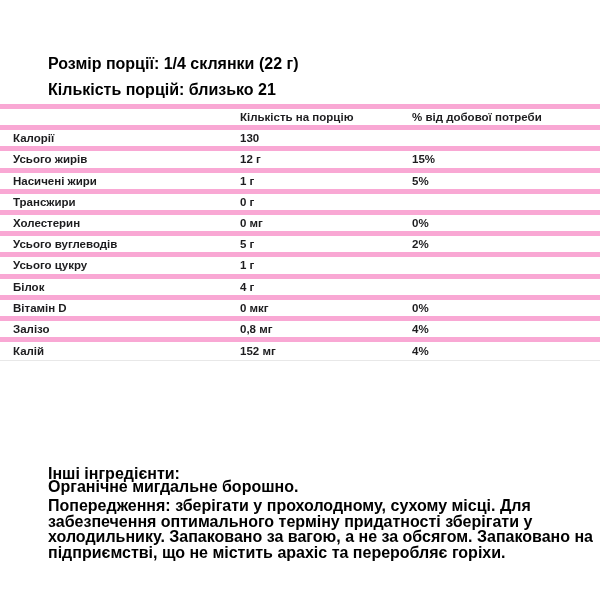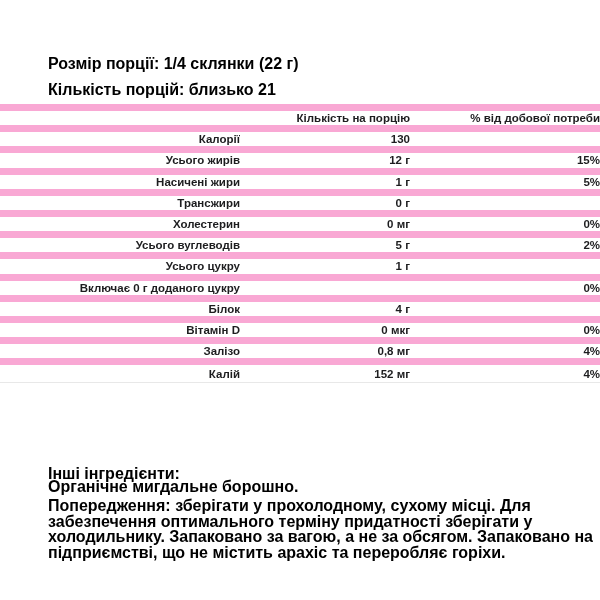--- a/index.html
+++ b/index.html
@@ -32,23 +32,23 @@
     table-layout:fixed;
     font-size:11.5px;
     font-weight:700;
     color:#1d1d1f;
   }
   table.nutrition col.c1 { width:240px; }
   table.nutrition col.c2 { width:170px; }
   table.nutrition col.c3 { width:190px; }
   table.nutrition th, table.nutrition td {
     height:21.2px;
-    border-top:7px solid #f9a8d4;
+    border-top:5px solid #f9a8d4;
     border-bottom:1px solid #e8e8e8;
-    text-align:right;
+    text-align:left;
     vertical-align:middle;
     font-weight:700;
     white-space:nowrap;
     overflow:hidden;
   }
   table.nutrition th:first-child, table.nutrition td:first-child { padding-left:13px; }
   table.nutrition th:nth-child(3), table.nutrition td:nth-child(3) { padding-left:2px; }
 
   #other-ingredients-title { top:467px; }
   #ingredients-text        { top:480px; }
@@ -107,25 +107,20 @@
       <td>Усього вуглеводів</td>
       <td>5 г</td>
       <td>2%</td>
     </tr>
     <tr>
       <td>Усього цукру</td>
       <td>1 г</td>
       <td></td>
     </tr>
     <tr>
-      <td>Включає 0 г доданого цукру</td>
-      <td></td>
-      <td>0%</td>
-    </tr>
-    <tr>
       <td>Білок</td>
       <td>4 г</td>
       <td></td>
     </tr>
     <tr>
       <td>Вітамін D</td>
       <td>0 мкг</td>
       <td>0%</td>
     </tr>
     <tr>

